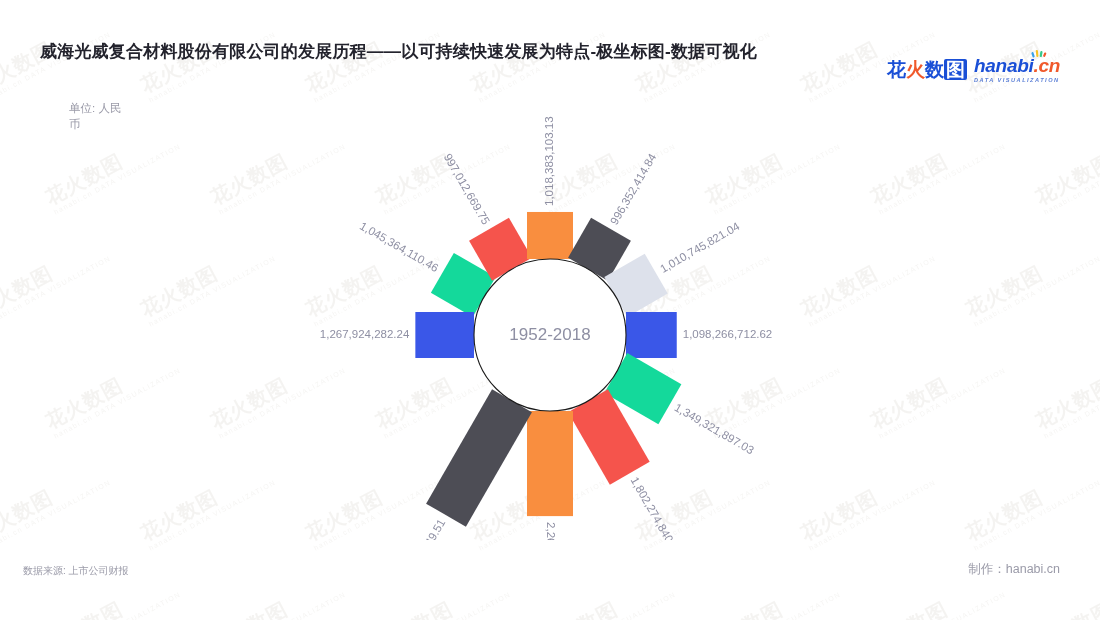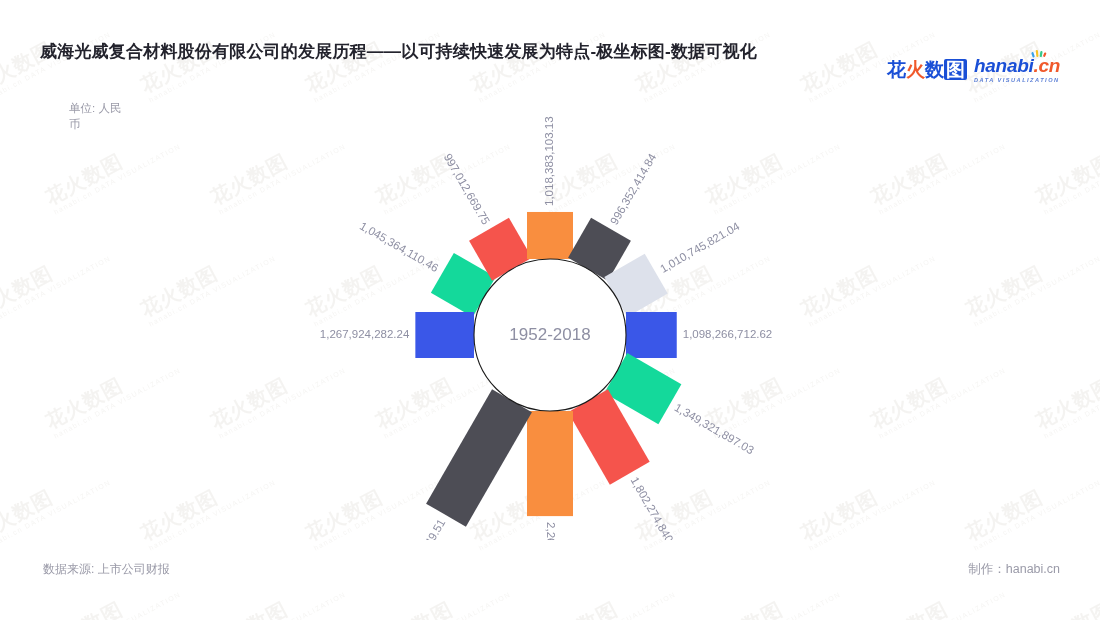--- a/index.html
+++ b/index.html
@@ -154,23 +154,23 @@
     font-family: "Liberation Sans", sans-serif;
     font-size: 17px;
     fill: #8e8fa3;
     text-anchor: middle;
     dominant-baseline: middle;
   }
 
   
   #footer-left {
     position: absolute;
-    left: 43px;
+    left: 23px;
     bottom: 42px;
-    font-size: 12px;
+    font-size: 10px;
     color: #9a9aa8;
     z-index: 5;
   }
   #footer-right {
     position: absolute;
     right: 40px;
     bottom: 42px;
     font-size: 12.5px;
     color: #9a9aa8;
     z-index: 5;

